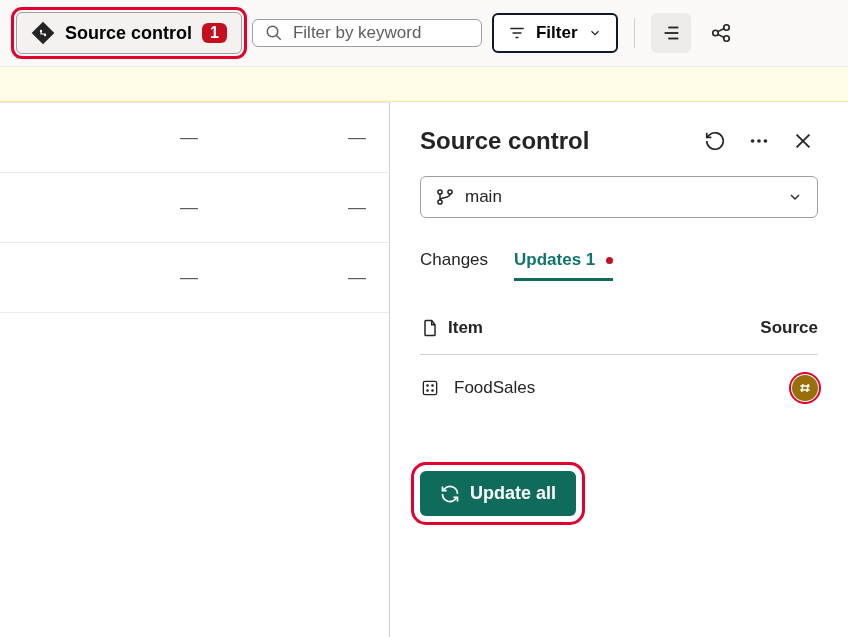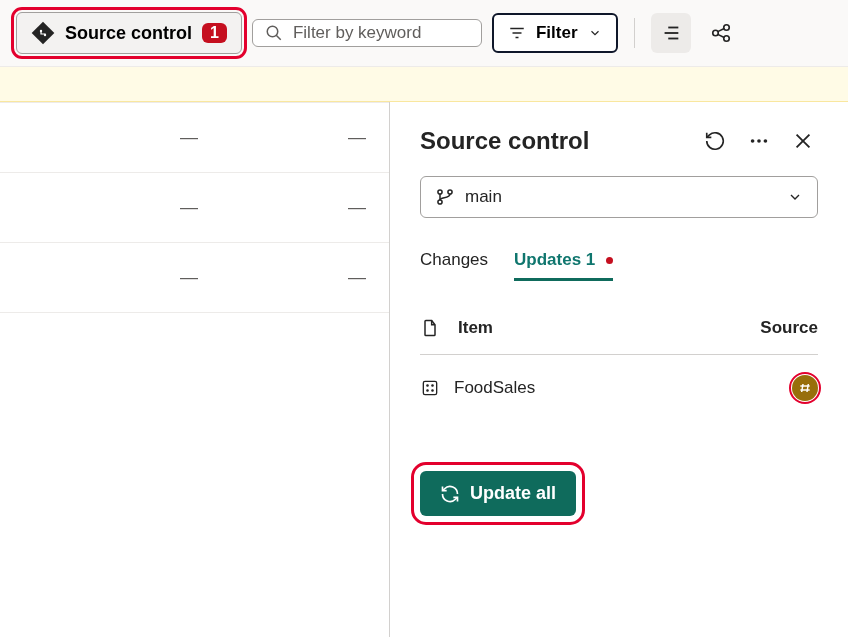--- a/index.html
+++ b/index.html
@@ -230,21 +230,21 @@
       justify-content: space-between;
       margin-top: 36px;
       padding-bottom: 16px;
       border-bottom: 1px solid #d2d0ce;
       font-weight: 600;
       font-size: 17px;
     }
     .list-header .left {
       display: flex;
       align-items: center;
-      gap: 18px;
+      gap: 8px;
     }
     
     .list-row {
       display: flex;
       align-items: center;
       justify-content: space-between;
       padding: 20px 0;
       font-size: 17px;
     }
     .list-row .left {

